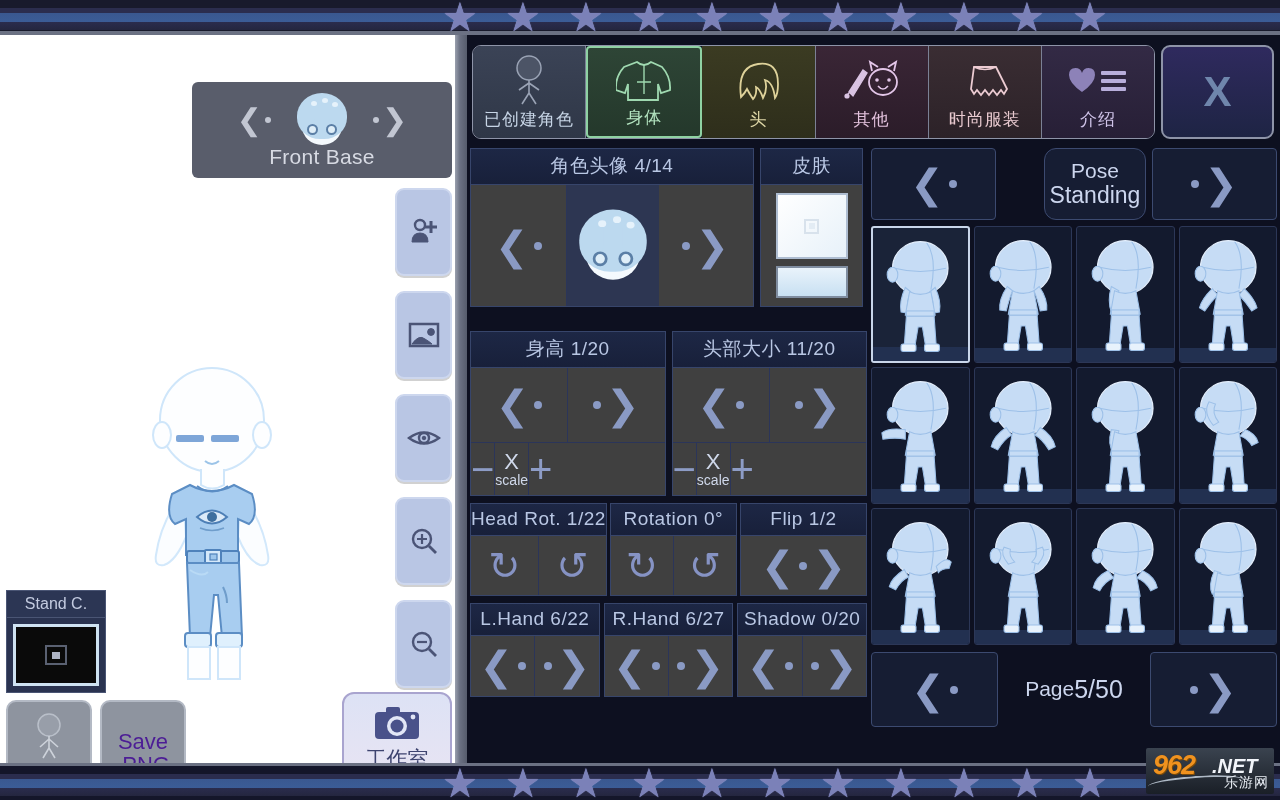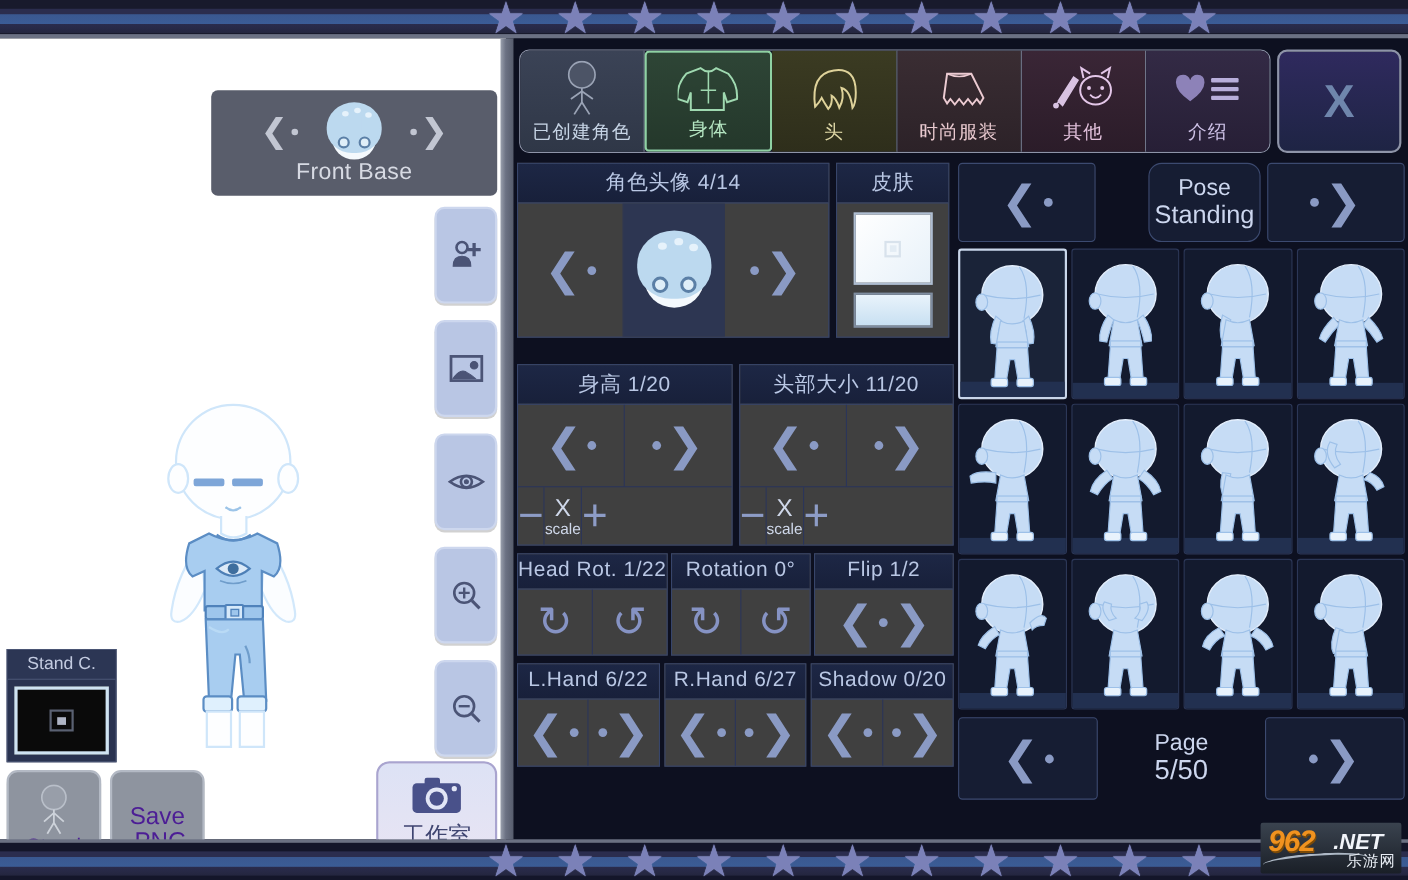--- a/index.html
+++ b/index.html
@@ -226,21 +226,21 @@
   .pose-cell {
     height:137px; background:#131a2e; border:1px solid #2c3757; border-radius:3px;
     position:relative; overflow:hidden;
   }
   .pose-cell.sel { border:2px solid #c9d6ea; background:#1a2338; }
   .pose-cell .floor { position:absolute; left:0; bottom:0; width:100%; height:14px; background:#223050; }
 
   #pose-foot { display:flex; gap:6px; height:75px; margin-top:7px; align-items:stretch; }
   .page-nav { flex:1 1 0; background:#161d33; border:1px solid #3c4a70; border-radius:4px;
     display:flex; align-items:center; justify-content:center; }
-  #page-label { width:140px; display:flex; flex-direction:column; align-items:center; justify-content:center;
+  #page-label { width:140px; display:flex; flex-direction:row; align-items:center; justify-content:center;
     color:#ccd6ee; line-height:1.05;}
   #page-label .pg1 { font-size:21px; }
   #page-label .pg2 { font-size:25px; }
 
   
   #watermark {
     position:absolute; left:1146px; top:748px; width:128px; height:46px;
     background:linear-gradient(180deg,#3a434f 0%,#1a1f27 100%);
     border-radius:2px; overflow:hidden;
   }
@@ -450,42 +450,42 @@
       <span class="t-lbl">身体</span>
     </div>
     <div class="tab t2">
       <span class="t-ico">
         <svg width="54" height="46" viewBox="0 0 54 46">
           <path d="M10 40 q-4 -30 17 -33 q20 -3 20 20 q0 10 -3 14 q-2 -16 -10 -18 q3 9 -2 18 q-3 -9 -7 -11 q1 8 -3 12 q-4 -6 -6 -10 q-2 4 -6 8z" fill="none" stroke="#ded29a" stroke-width="1.8"></path>
         </svg>
       </span>
       <span class="t-lbl">头</span>
     </div>
-    <div class="tab t3">
-      <span class="t-ico">
-        <svg width="56" height="40" viewBox="0 0 56 40">
-          <path d="M17 7 l22 0 l11 22 l-3 5 l-3 -4 l-4 5 l-4 -5 l-4 5 l-4 -5 l-4 5 l-4 -5 l-3 4 l-3 -5z" fill="none" stroke="#eccbd2" stroke-width="1.8"></path>
-          <path d="M17 7 q11 5 22 0" fill="none" stroke="#eccbd2" stroke-width="1.4"></path>
-        </svg>
-      </span>
-      <span class="t-lbl">时尚服装</span>
-    </div>
     <div class="tab t4">
       <span class="t-ico">
         <svg width="62" height="42" viewBox="0 0 62 42">
           <path d="M6 36 l3 -3 M8 33 l14 -22 l4 3 l-14 23z" fill="#d9c3e2" stroke="#d9c3e2" stroke-width="1.4"></path>
           <circle cx="6" cy="37" r="2.6" fill="#d9c3e2"></circle>
           <path d="M31 12 l-2 -9 l8 5 M53 12 l2 -9 l-8 5" fill="none" stroke="#e3c6e8" stroke-width="1.8"></path>
           <ellipse cx="42" cy="23" rx="14" ry="13" fill="none" stroke="#e3c6e8" stroke-width="1.8"></ellipse>
           <circle cx="36" cy="21" r="1.8" fill="#e3c6e8"></circle>
             <circle cx="48" cy="21" r="1.8" fill="#e3c6e8"></circle>
           <path d="M37 27 q5 6 10 0" fill="none" stroke="#e3c6e8" stroke-width="1.6"></path>
         </svg>
       </span>
       <span class="t-lbl">其他</span>
+    </div>
+    <div class="tab t3">
+      <span class="t-ico">
+        <svg width="56" height="40" viewBox="0 0 56 40">
+          <path d="M17 7 l22 0 l11 22 l-3 5 l-3 -4 l-4 5 l-4 -5 l-4 5 l-4 -5 l-4 5 l-4 -5 l-3 4 l-3 -5z" fill="none" stroke="#eccbd2" stroke-width="1.8"></path>
+          <path d="M17 7 q11 5 22 0" fill="none" stroke="#eccbd2" stroke-width="1.4"></path>
+        </svg>
+      </span>
+      <span class="t-lbl">时尚服装</span>
     </div>
     <div class="tab t5">
       <span class="t-ico">
         <svg width="60" height="32" viewBox="0 0 60 32">
           <path d="M14 28 q-13 -9 -13 -17 q0 -7 6.5 -7 q5 0 6.5 5 q1.5 -5 6.5 -5 q6.5 0 6.5 7 q0 8 -13 17z" fill="#8d82b8"></path>
           <rect x="33" y="7" width="25" height="4" rx="1" fill="#b8aedb"></rect>
           <rect x="33" y="15" width="25" height="4" rx="1" fill="#b8aedb"></rect>
           <rect x="33" y="23" width="25" height="4" rx="1" fill="#b8aedb"></rect>
         </svg>
       </span>

